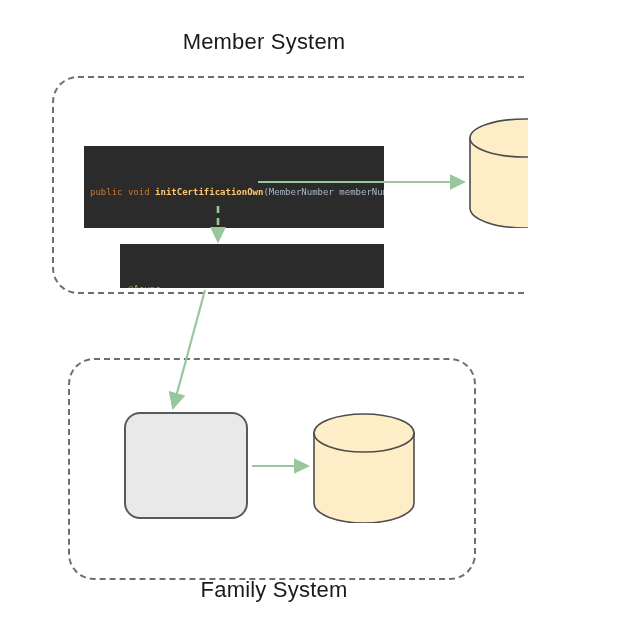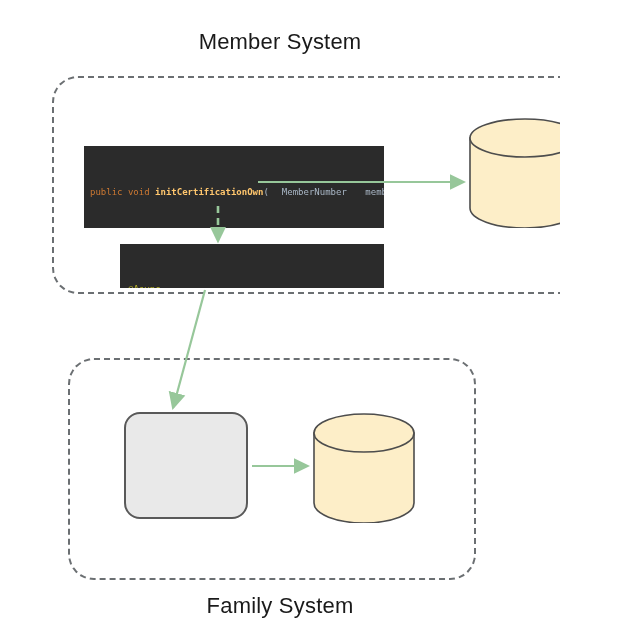--- a/index.html
+++ b/index.html
@@ -9,37 +9,36 @@
   }
   body {
     font-family: "Liberation Sans", sans-serif;
   }
   #canvas {
     position: relative;
     width: 528px;
     height: 641px;
     background: #ffffff;
     overflow: hidden;
-    padding-left: 32px;
   }
 
   
   .sys-title {
     position: absolute;
     font-family: "Liberation Sans", sans-serif;
     font-size: 22px;
     color: #1a1a1a;
     letter-spacing: 0.2px;
     white-space: nowrap;
     text-align: center;
     width: 100%;
     left: 0;
   }
   #member-title { top: 29px; }
-  #family-title { top: 593px; }
+  #family-title { top: 577px; margin-left: 10px; }
 
   
   .boundary {
     position: absolute;
     border: 2px dashed #6b6f72;
     border-radius: 26px;
     background: transparent;
     box-sizing: border-box;
   }
   #member-boundary {
@@ -77,21 +76,21 @@
   #code-async {
     left: 120px;
     top: 244px;
     width: 264px;
     height: 44px;
     padding: 5px 0 5px 8px;
   }
   .cl { display: block; height: 16px; }
   .tok-kw   { color: #cc7832; }
   .tok-fn   { color: #ffc66d; font-weight: bold; text-align: center; }
-  .tok-type { color: #a9b7c6; margin-left: 13px; }
+  .tok-type { color: #a9b7c6; }
   .tok-ann  { color: #bbb529; }
   .tok-punc { color: #a9b7c6; }
 
   
   .db {
     position: absolute;
   }
   #db-member { left: 468px; top: 118px; width: 114px; height: 110px; }
   #db-family { left: 312px; top: 413px; width: 104px; height: 110px; }
 

